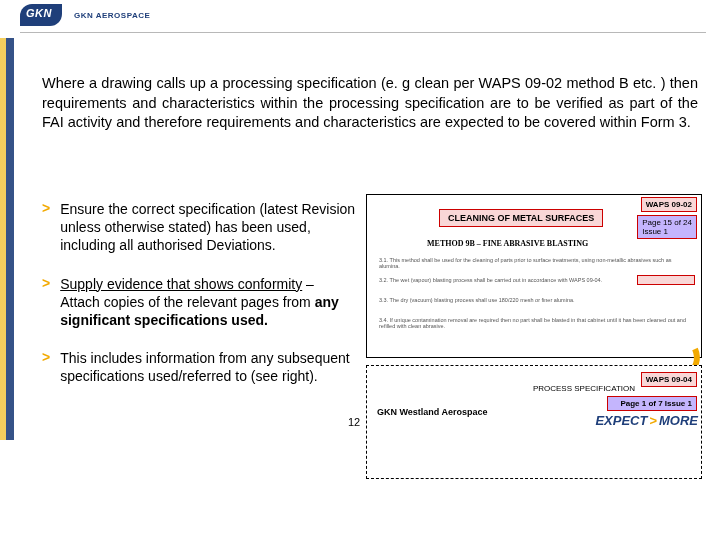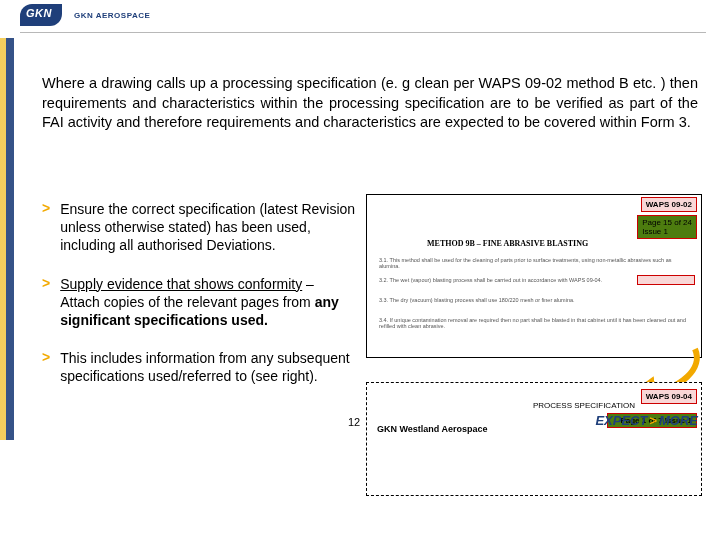--- a/index.html
+++ b/index.html
@@ -15,23 +15,23 @@
   .title { position: absolute; left: 0; right: 0; top: 40px; text-align: center; }
   .title h1 { display: inline-block; font: 700 20px Arial; text-decoration: underline; }
   .intro { position: absolute; left: 42px; right: 22px; top: 74px; font: 400 14.5px/1.35 Arial; text-align: justify; }
   .bullets { position: absolute; left: 42px; top: 200px; width: 314px; }
   .bul { display: flex; gap: 10px; margin-bottom: 20px; font: 400 14px/1.3 Arial; }
   .chev { color: #f2a900; font: 700 14px Arial; line-height: 1.1; margin-top: 1px; }
   .b1 b, .b2 b, .b3 b { font-weight: 700; }
   .b2 .u { text-decoration: underline; }
   .figs { position: absolute; left: 366px; top: 194px; width: 336px; }
   .spec-card { border: 1px solid #000; background: #fff; position: relative; }
-  .spec1 { height: 164px; margin-bottom: 24px; }
+  .spec1 { height: 164px; margin-bottom: 7px; }
   .spec2 { height: 114px; border-style: dashed; }
-  .tag { position: absolute; border: 1.5px solid #cc0000; background: #4d7c0f; font: 700 8px Arial; color: #000; padding: 2px 4px; white-space: nowrap; }
+  .tag { position: absolute; border: 1.5px solid #cc0000; background: #c4b5fd; font: 700 8px Arial; color: #000; padding: 2px 4px; white-space: nowrap; }
   .tag.red-fill { background: #f9d7d7; }
   .tag.t-waps1 { right: 4px; top: 2px; }
   .tag.t-page1 { right: 4px; top: 20px; }
   .tag.t-page1 .ln { display: block; font-weight: 400; }
   .banner { position: absolute; border: 1.5px solid #cc0000; background: #f9d7d7; font: 700 9px Arial; padding: 3px 8px; }
   .banner1 { left: 72px; top: 14px; }
   .method { position: absolute; left: 60px; top: 44px; font: 700 8px "Times New Roman", serif; }
   .para { position: absolute; left: 12px; font: 400 5.5px Arial; color: #555; filter: blur(.4px); right: 8px; }
   .p31 { top: 62px; } .p32 { top: 82px; } .p33 { top: 102px; } .p34 { top: 122px; }
   .hilite { position: absolute; right: 6px; top: 80px; width: 58px; height: 10px; border: 1.5px solid #cc0000; background: #f9d7d7; }
@@ -81,20 +81,21 @@
     </div>
   </div>
 
   <div class="figs">
     <div class="spec-card spec1">
       <div class="tag red-fill t-waps1">WAPS 09-02</div>
       <div class="tag t-page1">
         <span class="ln">Page 15 of 24</span>
         <span class="ln">Issue          1</span>
       </div>
+      <div class="banner banner1">CLEANING OF METAL SURFACES</div>
       <div class="method">METHOD 9B – FINE ABRASIVE BLASTING</div>
       <div class="para p31">3.1.    This method shall be used for the cleaning of parts prior to surface treatments, using non-metallic abrasives such as alumina.</div>
       <div class="para p32">3.2.    The wet (vapour) blasting process shall be carried out in accordance with WAPS 09-04.</div>
       <div class="hilite"></div>
       <div class="para p33">3.3.    The dry (vacuum) blasting process shall use 180/220 mesh or finer alumina.</div>
       <div class="para p34">3.4.    If unique contamination removal are required then no part shall be blasted in that cabinet until it has been cleaned out and refilled with clean abrasive.</div>
       <svg class="arrow-curve" viewBox="0 0 80 60">
         <defs>
             <marker id="ah" markerWidth="6" markerHeight="6" refX="3" refY="3" orient="auto">
               <path d="M0,0 L6,3 L0,6 Z" fill="#f2a900"></path>

